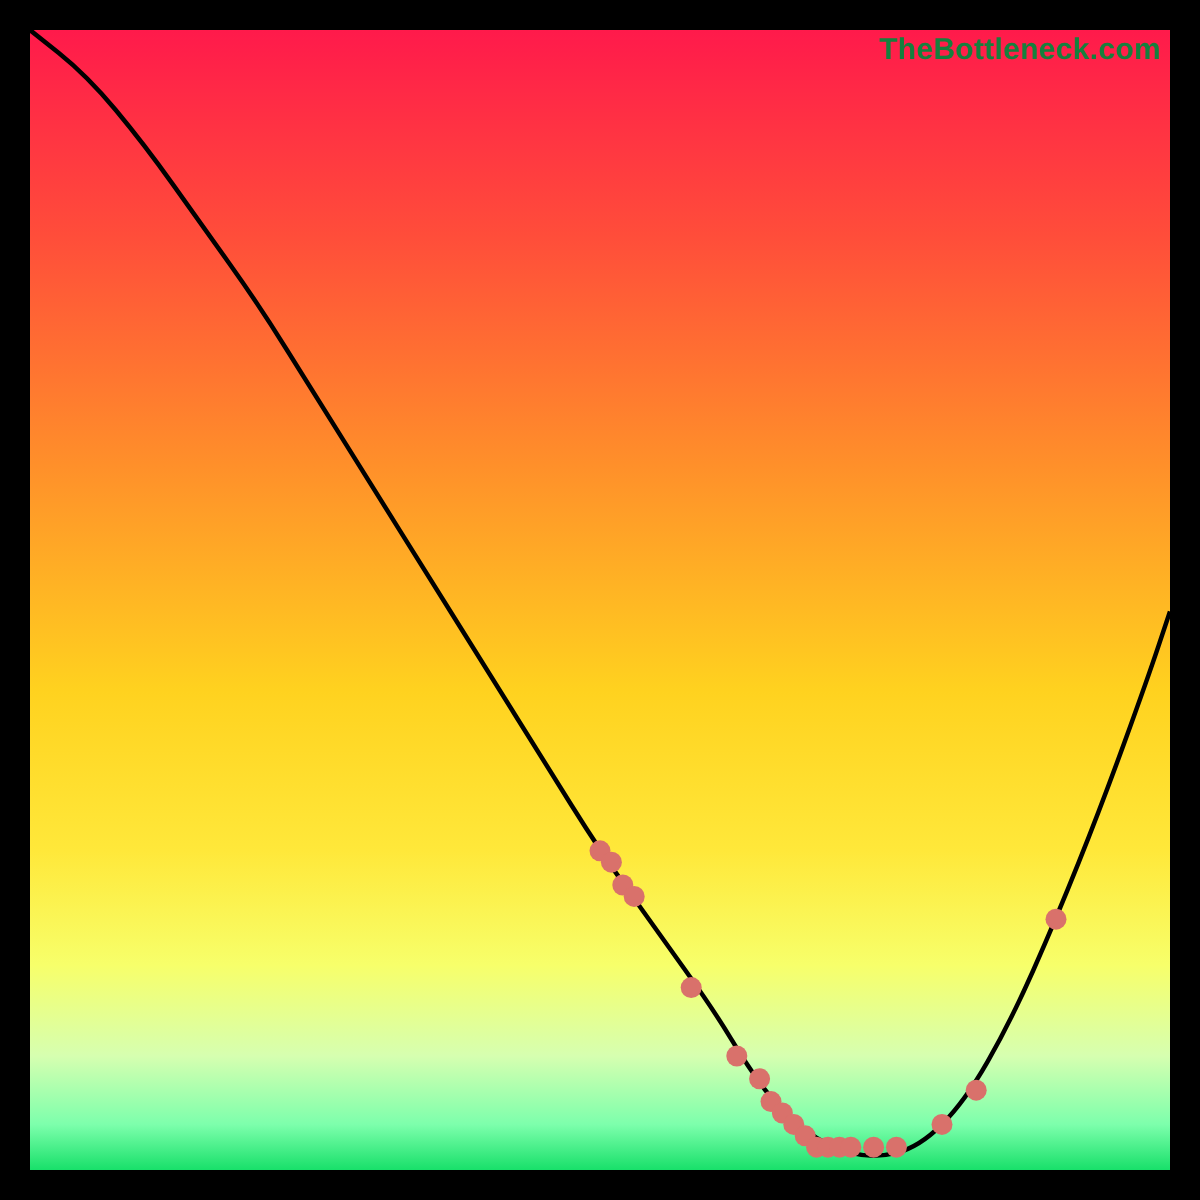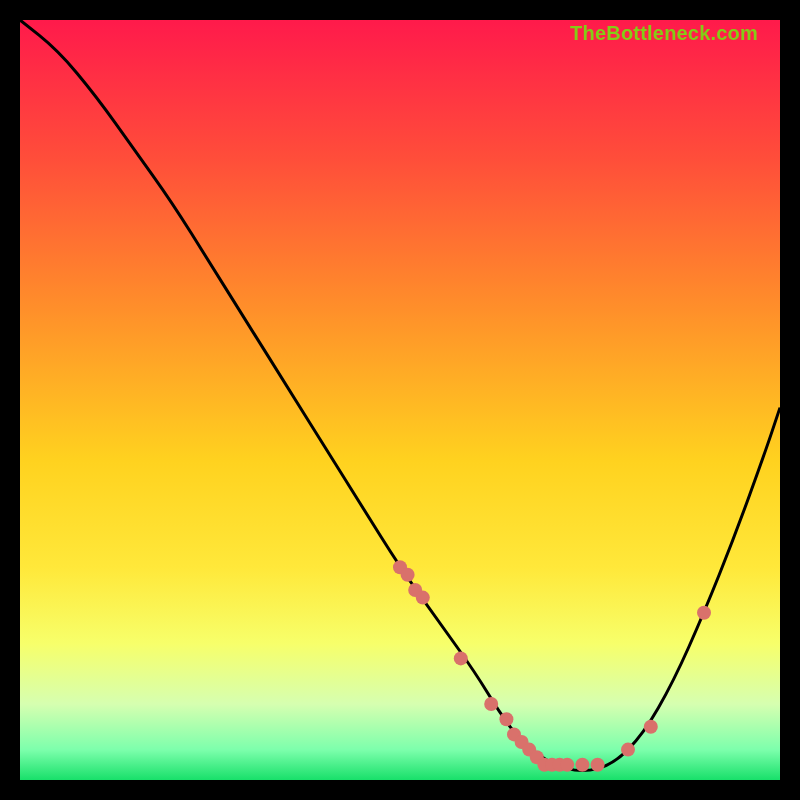--- a/index.html
+++ b/index.html
@@ -22,22 +22,22 @@
   .plot-area {
     position: absolute;
     left: 0;
     top: 0;
     width: 760px;
     height: 760px;
   }
   .watermark {
     position: absolute;
     top: 2px;
-    right: 22px;
-    color: #84cc16;
+    right: 6px;
+    color: #15803d;
     font-size: 20px;
     font-weight: 600;
     letter-spacing: 0.2px;
     user-select: none;
   }
   svg { display: block; }
 </style>
 </head>
 <body>
 

